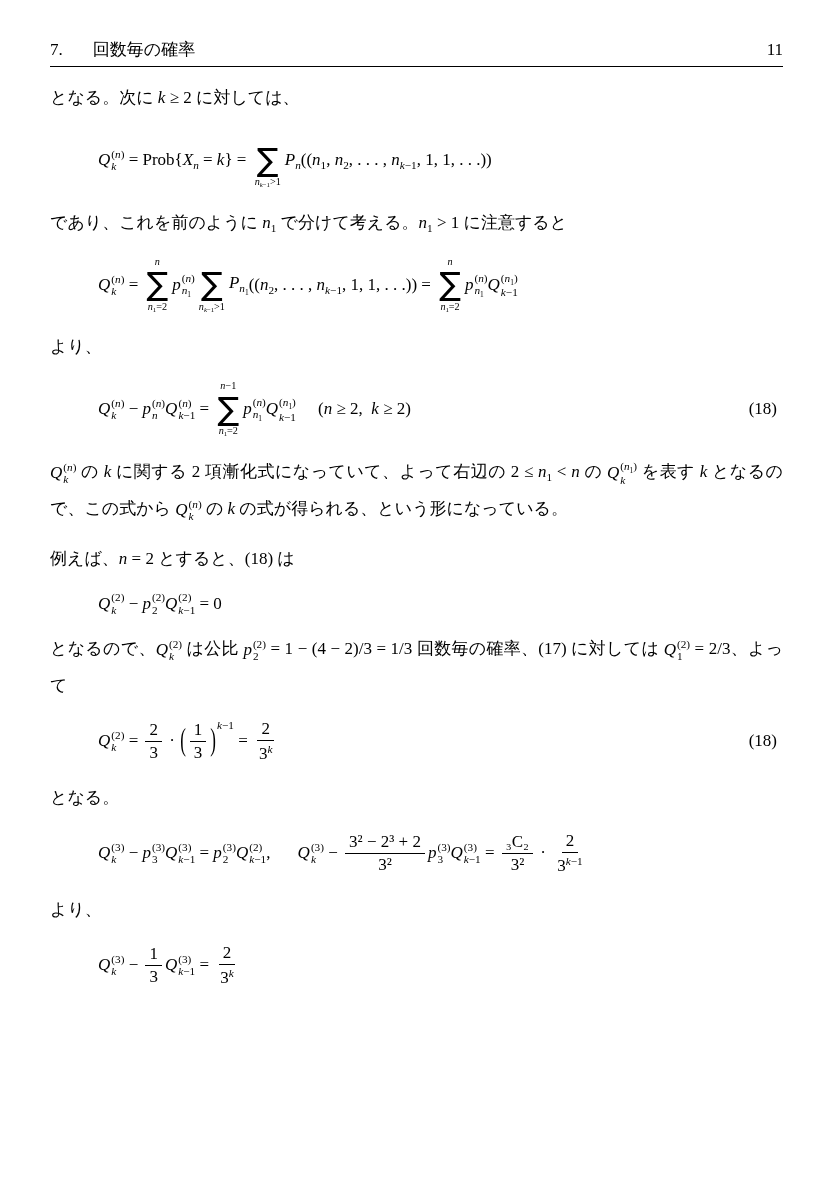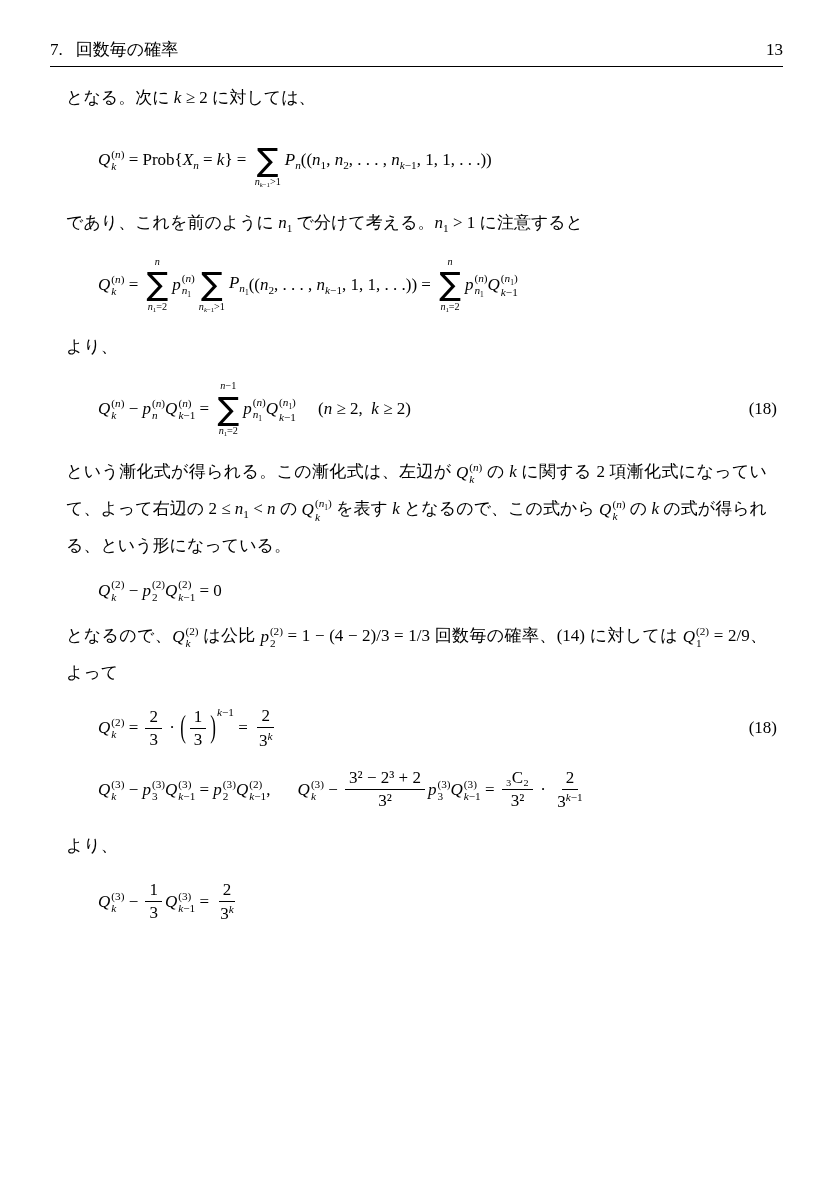--- a/index.html
+++ b/index.html
@@ -1,22 +1,22 @@
 <!DOCTYPE html>
 <html><head>
 <meta charset="utf-8">
 <style>
   html,body{margin:0;padding:0;background:#fff;color:#000;}
   body{font-family:"Liberation Serif","DejaVu Serif",serif;}
   .page{width:833px;min-height:1199px;box-sizing:border-box;padding:40px 50px 20px 50px;background:#fff;}
   .hdr{display:flex;justify-content:space-between;align-items:baseline;
        border-bottom:1.5px solid #000;padding-bottom:6px;font-size:17px;line-height:1.2;}
   .hdr .sec{display:inline-flex;}
-  .hdr .sttl{margin-left:13px;}
-  .para{font-size:17px;line-height:2.1;text-align:justify;margin:13px 16px;}
+  .hdr .sttl{margin-left:30px;}
+  .para{font-size:17px;line-height:2.1;text-align:justify;margin:13px 0;}
   .para:first-of-type{margin-top:26px;}
   .eqrow{display:flex;align-items:center;font-size:17px;margin:15px 0;padding-left:48px;}
   .eqrow .tok{white-space:pre;}
   .eqnum{margin-left:auto;padding-right:6px;}
   .it{font-style:italic;}
   .sp{display:inline-block;}
   .satom{display:inline;}
   .satom.dual{display:inline-flex;align-items:center;vertical-align:middle;}
   .sbase{white-space:pre;}
   .scol{display:inline-flex;flex-direction:column;justify-content:space-between;
@@ -36,21 +36,21 @@
 </style>
 </head>
 <body>
 
 <div class="page">
   <div class="hdr">
     <span class="sec">
       <span>7.</span>
       <span class="sttl">回数毎の確率</span>
     </span>
-    <span>13</span>
+    <span>11</span>
   </div>
 
   <div class="para"><span class="tok jp">となる。次に </span><span class="tok it">k</span><span class="tok rm"> ≥ 2 </span><span class="tok jp">に対しては、</span></div>
   <div class="eqrow">
       <span class="tok satom dual"><span class="sbase"><span class="tok it">Q</span></span><span class="scol"><span class="sx"><span class="tok rm">(</span><span class="tok it">n</span><span class="tok rm">)</span></span><span class="sx"><span class="tok it">k</span></span></span></span>
       <span class="tok rm"> = Prob{</span>
       <span class="tok satom"><span class="sbase"><span class="tok it">X</span></span><span class="subo"><span class="tok it">n</span></span></span>
       <span class="tok rm"> = </span>
       <span class="tok it">k</span>
       <span class="tok rm">} = </span>
@@ -92,75 +92,77 @@
       <span class="tok satom dual"><span class="sbase"><span class="tok it">p</span></span><span class="scol"><span class="sx"><span class="tok rm">(</span><span class="tok it">n</span><span class="tok rm">)</span></span><span class="sx"><span class="tok satom"><span class="sbase"><span class="tok it">n</span></span><span class="subo"><span class="tok rm">1</span></span></span></span></span></span>
       <span class="tok satom dual"><span class="sbase"><span class="tok it">Q</span></span><span class="scol"><span class="sx"><span class="tok rm">(</span><span class="tok satom"><span class="sbase"><span class="tok it">n</span></span><span class="subo"><span class="tok rm">1</span></span></span><span class="tok rm">)</span></span><span class="sx"><span class="tok it">k</span><span class="tok rm">−1</span></span></span></span>
       <span class="tok sp" style="width: 1.3em;"></span>
       <span class="tok rm">(</span>
       <span class="tok it">n</span>
       <span class="tok rm"> ≥ 2,  </span>
       <span class="tok it">k</span>
       <span class="tok rm"> ≥ 2)</span>
       <span class="eqnum rm">(18)</span>
     </div>
-  <div class="para"><span class="tok jp">という漸化式が得られる。この漸化式は、左辺が </span><span class="tok satom dual">
+  <div class="para"><span class="tok satom dual">
         <span class="sbase"><span class="tok it">Q</span></span>
         <span class="scol">
           <span class="sx"><span class="tok rm">(</span><span class="tok it">n</span><span class="tok rm">)</span></span>
           <span class="sx"><span class="tok it">k</span></span>
         </span>
       </span><span class="tok jp"> の </span><span class="tok it">k</span><span class="tok jp"> に関する </span><span class="tok rm">2 </span><span class="tok jp">項漸化式になっていて、よって右辺の </span><span class="tok rm">2 ≤ </span><span class="tok satom"><span class="sbase"><span class="tok it">n</span></span><span class="subo"><span class="tok rm">1</span></span></span><span class="tok rm"> &lt; </span><span class="tok it">n</span><span class="tok jp"> の </span><span class="tok satom dual">
         <span class="sbase"><span class="tok it">Q</span></span>
         <span class="scol">
           <span class="sx"><span class="tok rm">(</span><span class="tok satom"><span class="sbase"><span class="tok it">n</span></span><span class="subo"><span class="tok rm">1</span></span></span><span class="tok rm">)</span></span>
           <span class="sx"><span class="tok it">k</span></span>
         </span>
       </span><span class="tok jp"> を表す </span><span class="tok it">k</span><span class="tok jp"> となるので、この式から </span><span class="tok satom dual">
         <span class="sbase"><span class="tok it">Q</span></span>
         <span class="scol">
           <span class="sx"><span class="tok rm">(</span><span class="tok it">n</span><span class="tok rm">)</span></span>
           <span class="sx"><span class="tok it">k</span></span>
         </span>
       </span><span class="tok jp"> の </span><span class="tok it">k</span><span class="tok jp"> の式が得られる、という形になっている。</span></div>
+  <div class="para"><span class="tok jp">例えば、</span><span class="tok it">n</span><span class="tok rm"> = 2 </span><span class="tok jp">とすると、</span><span class="tok rm">(18) </span><span class="tok jp">は</span></div>
   <div class="eqrow">
       <span class="tok satom dual"><span class="sbase"><span class="tok it">Q</span></span><span class="scol"><span class="sx"><span class="tok rm">(2)</span></span><span class="sx"><span class="tok it">k</span></span></span></span>
       <span class="tok rm"> − </span>
       <span class="tok satom dual"><span class="sbase"><span class="tok it">p</span></span><span class="scol"><span class="sx"><span class="tok rm">(2)</span></span><span class="sx"><span class="tok rm">2</span></span></span></span>
       <span class="tok satom dual"><span class="sbase"><span class="tok it">Q</span></span><span class="scol"><span class="sx"><span class="tok rm">(2)</span></span><span class="sx"><span class="tok it">k</span><span class="tok rm">−1</span></span></span></span>
       <span class="tok rm"> = 0</span>
     </div>
   <div class="para"><span class="tok jp">となるので、</span><span class="tok satom dual">
         <span class="sbase"><span class="tok it">Q</span></span>
         <span class="scol">
           <span class="sx"><span class="tok rm">(2)</span></span>
           <span class="sx"><span class="tok it">k</span></span>
         </span>
       </span><span class="tok jp"> は公比 </span><span class="tok satom dual">
         <span class="sbase"><span class="tok it">p</span></span>
         <span class="scol">
           <span class="sx"><span class="tok rm">(2)</span></span>
           <span class="sx"><span class="tok rm">2</span></span>
         </span>
-      </span><span class="tok rm"> = 1 − (4 − 2)/3 = 1/3 </span><span class="tok jp">回数毎の確率、</span><span class="tok rm">(14) </span><span class="tok jp">に対しては </span><span class="tok satom dual">
+      </span><span class="tok rm"> = 1 − (4 − 2)/3 = 1/3 </span><span class="tok jp">回数毎の確率、</span><span class="tok rm">(17) </span><span class="tok jp">に対しては </span><span class="tok satom dual">
         <span class="sbase"><span class="tok it">Q</span></span>
         <span class="scol">
           <span class="sx"><span class="tok rm">(2)</span></span>
           <span class="sx"><span class="tok rm">1</span></span>
         </span>
-      </span><span class="tok rm"> = 2/9</span><span class="tok jp">、よって</span></div>
+      </span><span class="tok rm"> = 2/3</span><span class="tok jp">、よって</span></div>
   <div class="eqrow">
       <span class="tok satom dual"><span class="sbase"><span class="tok it">Q</span></span><span class="scol"><span class="sx"><span class="tok rm">(2)</span></span><span class="sx"><span class="tok it">k</span></span></span></span>
       <span class="tok rm"> = </span>
       <span class="tok frac"><span class="num"><span class="tok rm">2</span></span><span class="den"><span class="tok rm">3</span></span></span>
       <span class="tok rm"> · </span>
       <span class="tok satom"><span class="sbase"><span class="tok bigp">(</span><span class="tok frac"><span class="num"><span class="tok rm">1</span></span><span class="den"><span class="tok rm">3</span></span></span><span class="tok bigp">)</span></span><span class="supo hi"><span class="tok it">k</span><span class="tok rm">−1</span></span></span>
       <span class="tok rm"> = </span>
       <span class="tok frac"><span class="num"><span class="tok rm">2</span></span><span class="den"><span class="tok satom"><span class="sbase"><span class="tok rm">3</span></span><span class="supo"><span class="tok it">k</span></span></span></span></span>
       <span class="eqnum rm">(18)</span>
     </div>
+  <div class="para"><span class="tok jp">となる。</span></div>
   <div class="eqrow">
       <span class="tok satom dual"><span class="sbase"><span class="tok it">Q</span></span><span class="scol"><span class="sx"><span class="tok rm">(3)</span></span><span class="sx"><span class="tok it">k</span></span></span></span>
       <span class="tok rm"> − </span>
       <span class="tok satom dual"><span class="sbase"><span class="tok it">p</span></span><span class="scol"><span class="sx"><span class="tok rm">(3)</span></span><span class="sx"><span class="tok rm">3</span></span></span></span>
       <span class="tok satom dual"><span class="sbase"><span class="tok it">Q</span></span><span class="scol"><span class="sx"><span class="tok rm">(3)</span></span><span class="sx"><span class="tok it">k</span><span class="tok rm">−1</span></span></span></span>
       <span class="tok rm"> = </span>
       <span class="tok satom dual"><span class="sbase"><span class="tok it">p</span></span><span class="scol"><span class="sx"><span class="tok rm">(3)</span></span><span class="sx"><span class="tok rm">2</span></span></span></span>
       <span class="tok satom dual"><span class="sbase"><span class="tok it">Q</span></span><span class="scol"><span class="sx"><span class="tok rm">(2)</span></span><span class="sx"><span class="tok it">k</span><span class="tok rm">−1</span></span></span></span>
       <span class="tok rm">,</span>
       <span class="tok sp" style="width: 1.6em;"></span>

